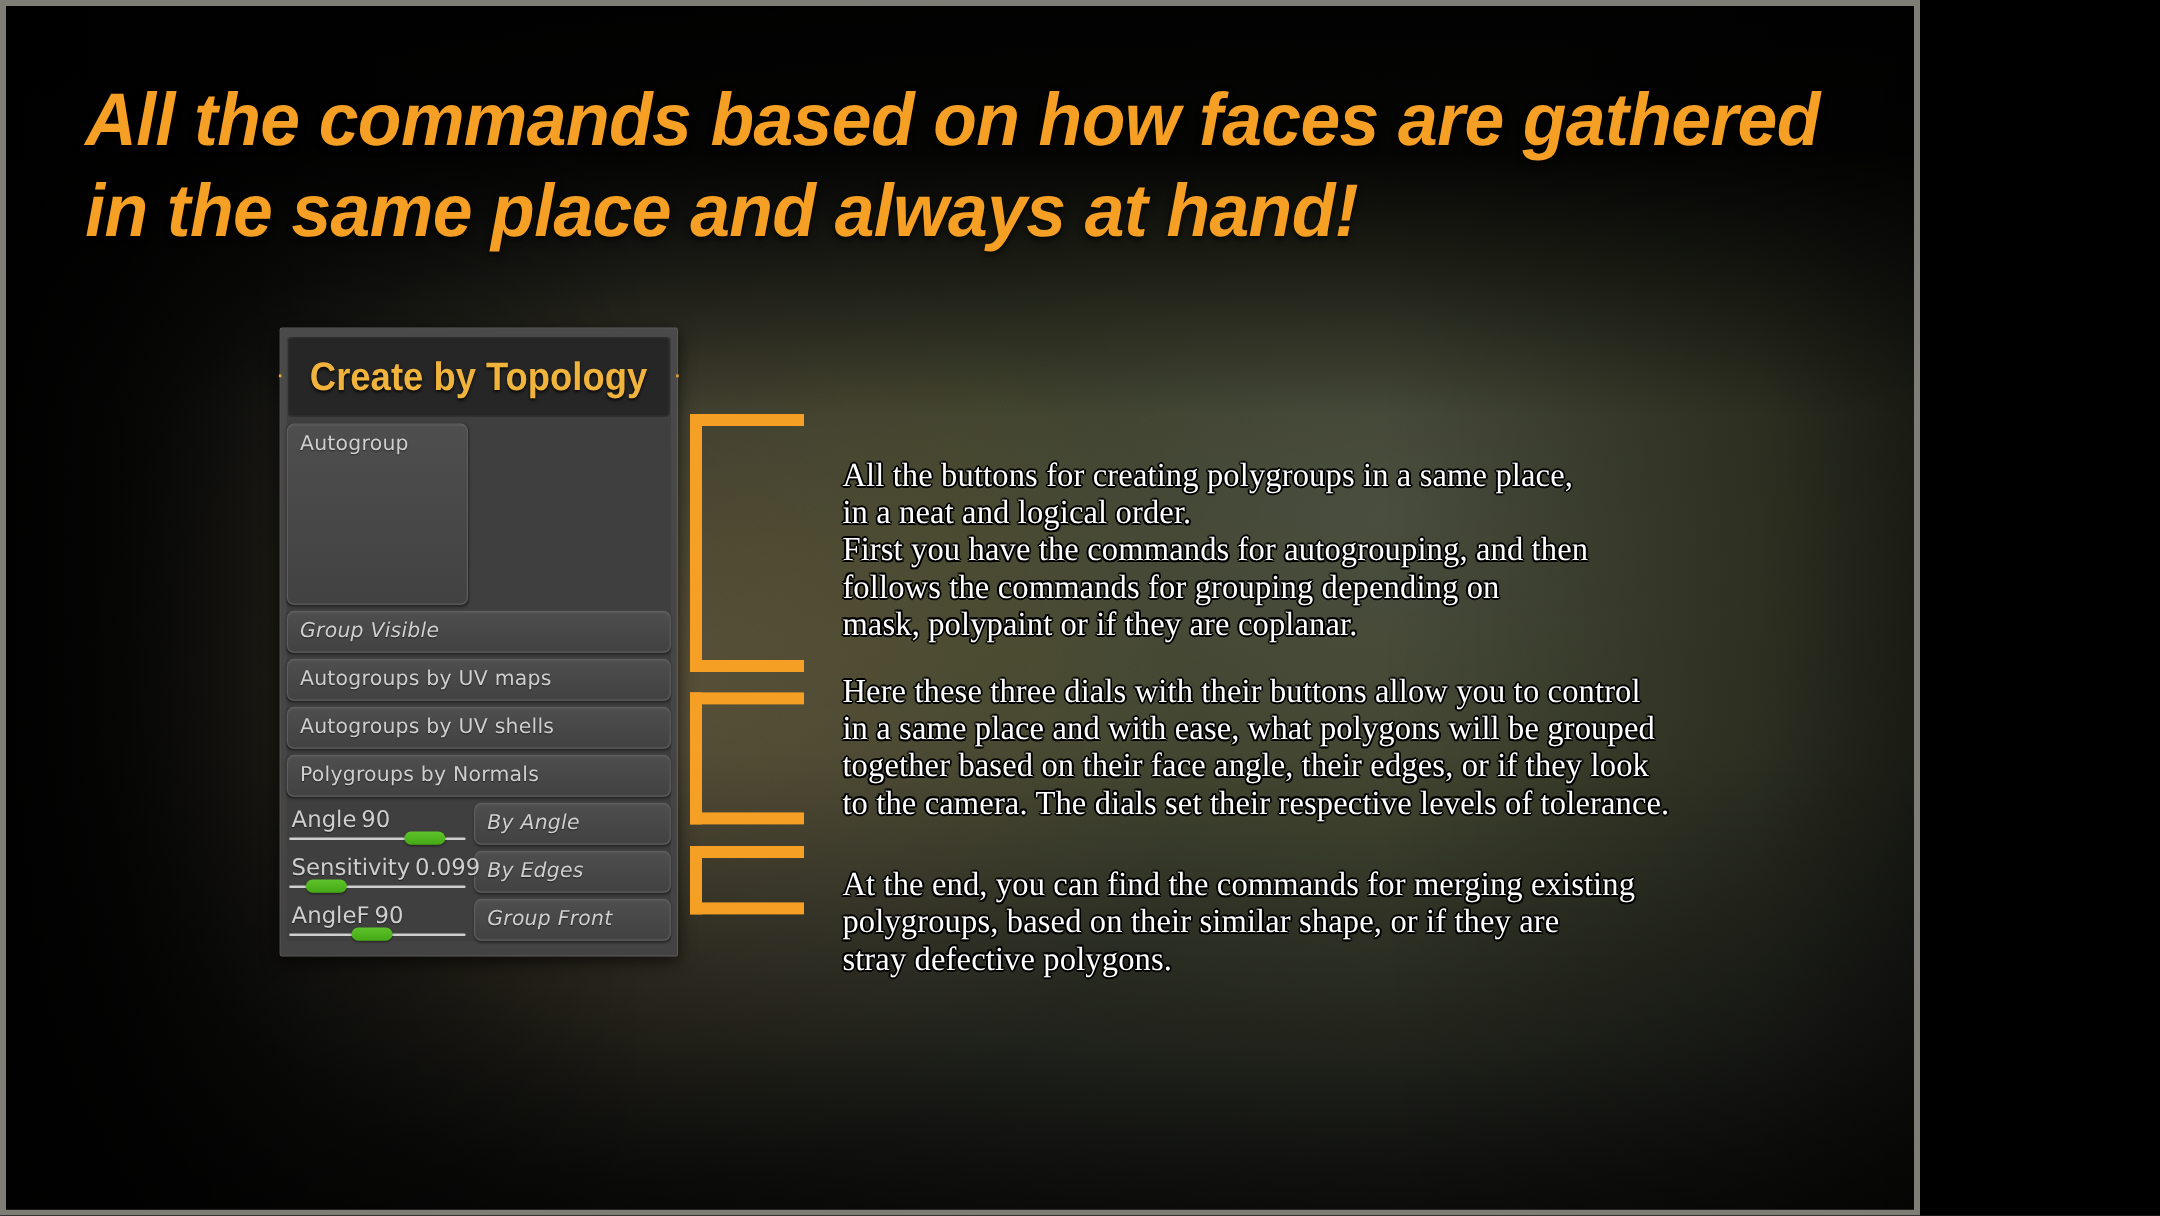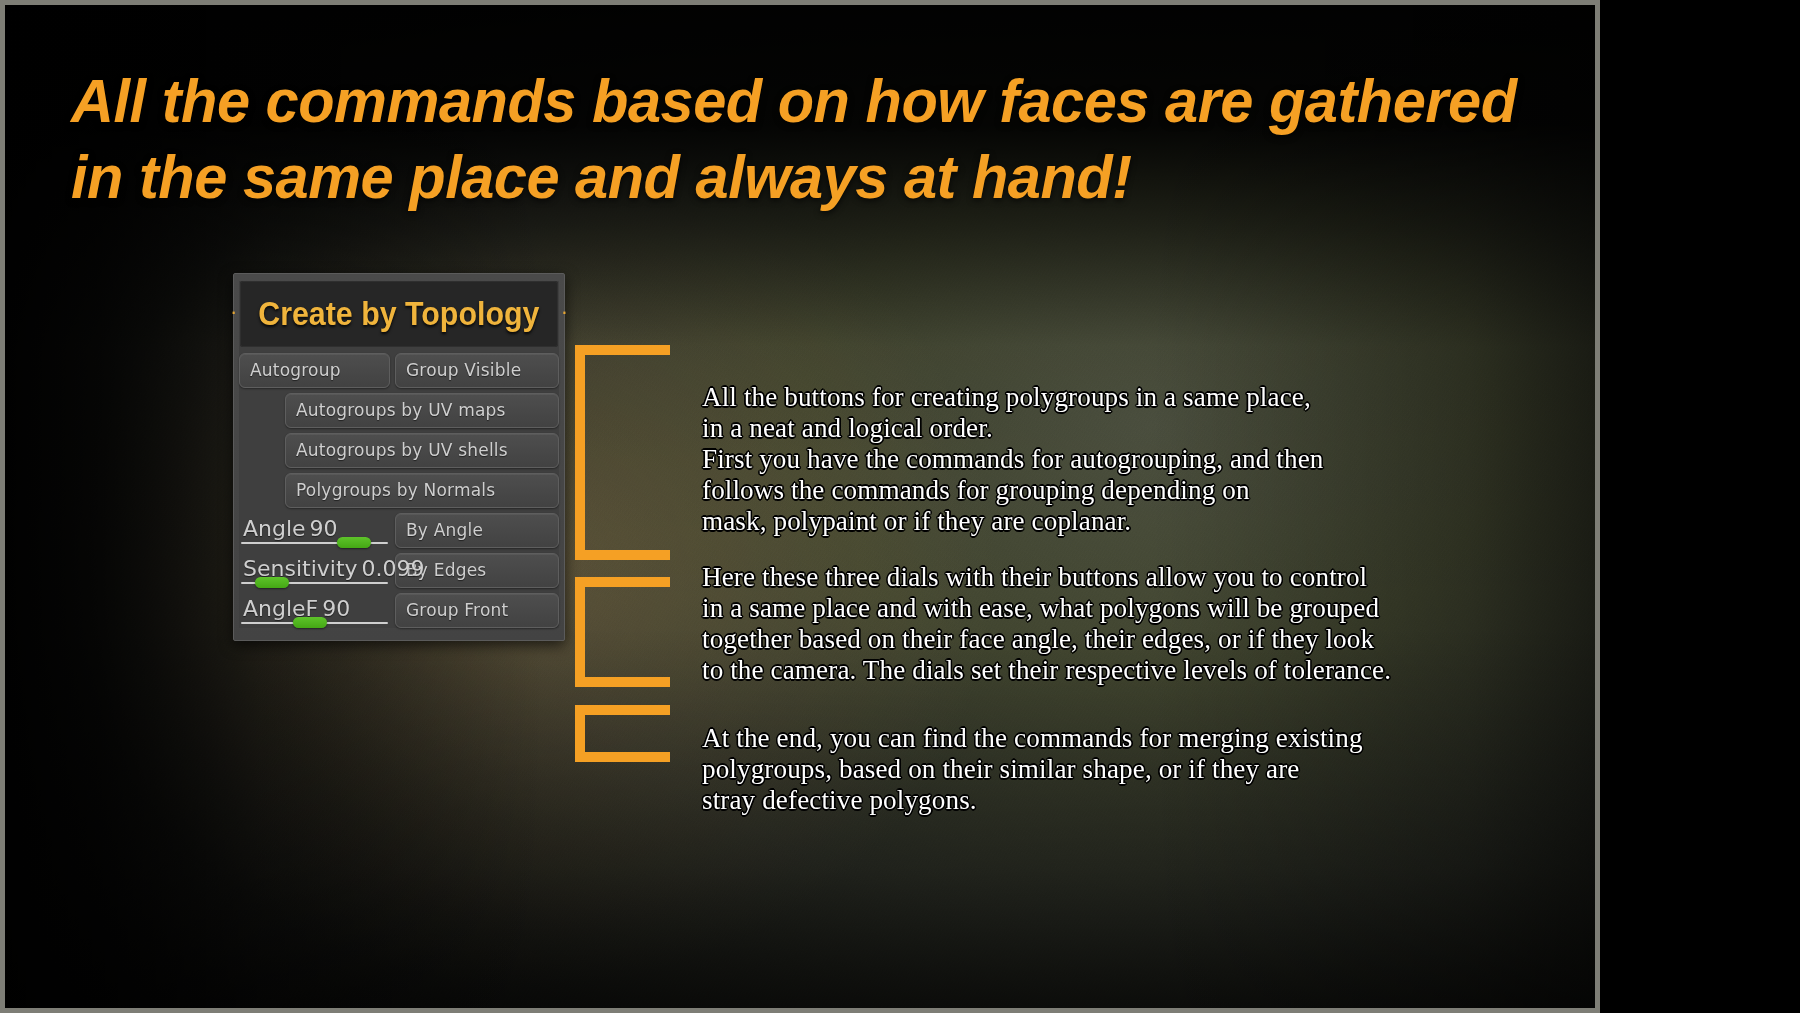--- a/index.html
+++ b/index.html
@@ -109,62 +109,63 @@
     letter-spacing: 0px;
     transform: scaleX(0.92);
     text-shadow: 0 2px 3px rgba(0,0,0,0.85);
     white-space: nowrap;
   }
 
   .row {
     display: flex;
     gap: 5px;
     margin: 0 0 5px 0;
+    flex-direction: column;
   }
   .zbtn {
     background: linear-gradient(to bottom, #4e4e4e 0%, #484848 50%, #424242 100%);
     border: 1px solid #5e5e5e;
     border-radius: 6px;
     color: #cfcfcf;
     font-family: "DejaVu Sans", sans-serif;
     font-size: 17px;
     letter-spacing: 0.2px;
     padding: 7px 10px 8px 10px;
     box-sizing: border-box;
     height: 35px;
     line-height: 19px;
     white-space: nowrap;
     overflow: hidden;
     text-shadow: 0 1px 1px rgba(0,0,0,0.55);
     box-shadow: inset 0 1px 0 rgba(255,255,255,0.06), 0 1px 2px rgba(0,0,0,0.4);
     user-select: none;
   }
-  .zbtn.full { flex: 1 1 auto; width: 100%; margin-left: 46px; }
+  .zbtn.full { flex: 1 1 auto; width: 100%; }
   .zbtn.half-l { width: 151px; flex: 0 0 151px; }
-  .zbtn.half-r { flex: 1 1 auto; }
+  .zbtn.half-r { flex: 1 1 auto; font-style: italic; }
 
   
   .slider-row {
     display: flex;
     gap: 5px;
     margin: 0 0 5px 0;
     align-items: stretch;
   }
   .slider {
     position: relative;
     width: 151px;
     flex: 0 0 151px;
     height: 35px;
     padding: 0 2px;
     box-sizing: border-box;
   }
   .slider-label {
     color: #cfcfcf;
     font-family: "DejaVu Sans", sans-serif;
-    font-size: 22px;
+    font-size: 19px;
     position: absolute;
     left: 4px;
     top: 3px;
     white-space: nowrap;
     text-shadow: 0 1px 1px rgba(0,0,0,0.55);
   }
   .slider-label .val { margin-left: 4px; }
   .slider-track {
     position: absolute;
     left: 2px;

